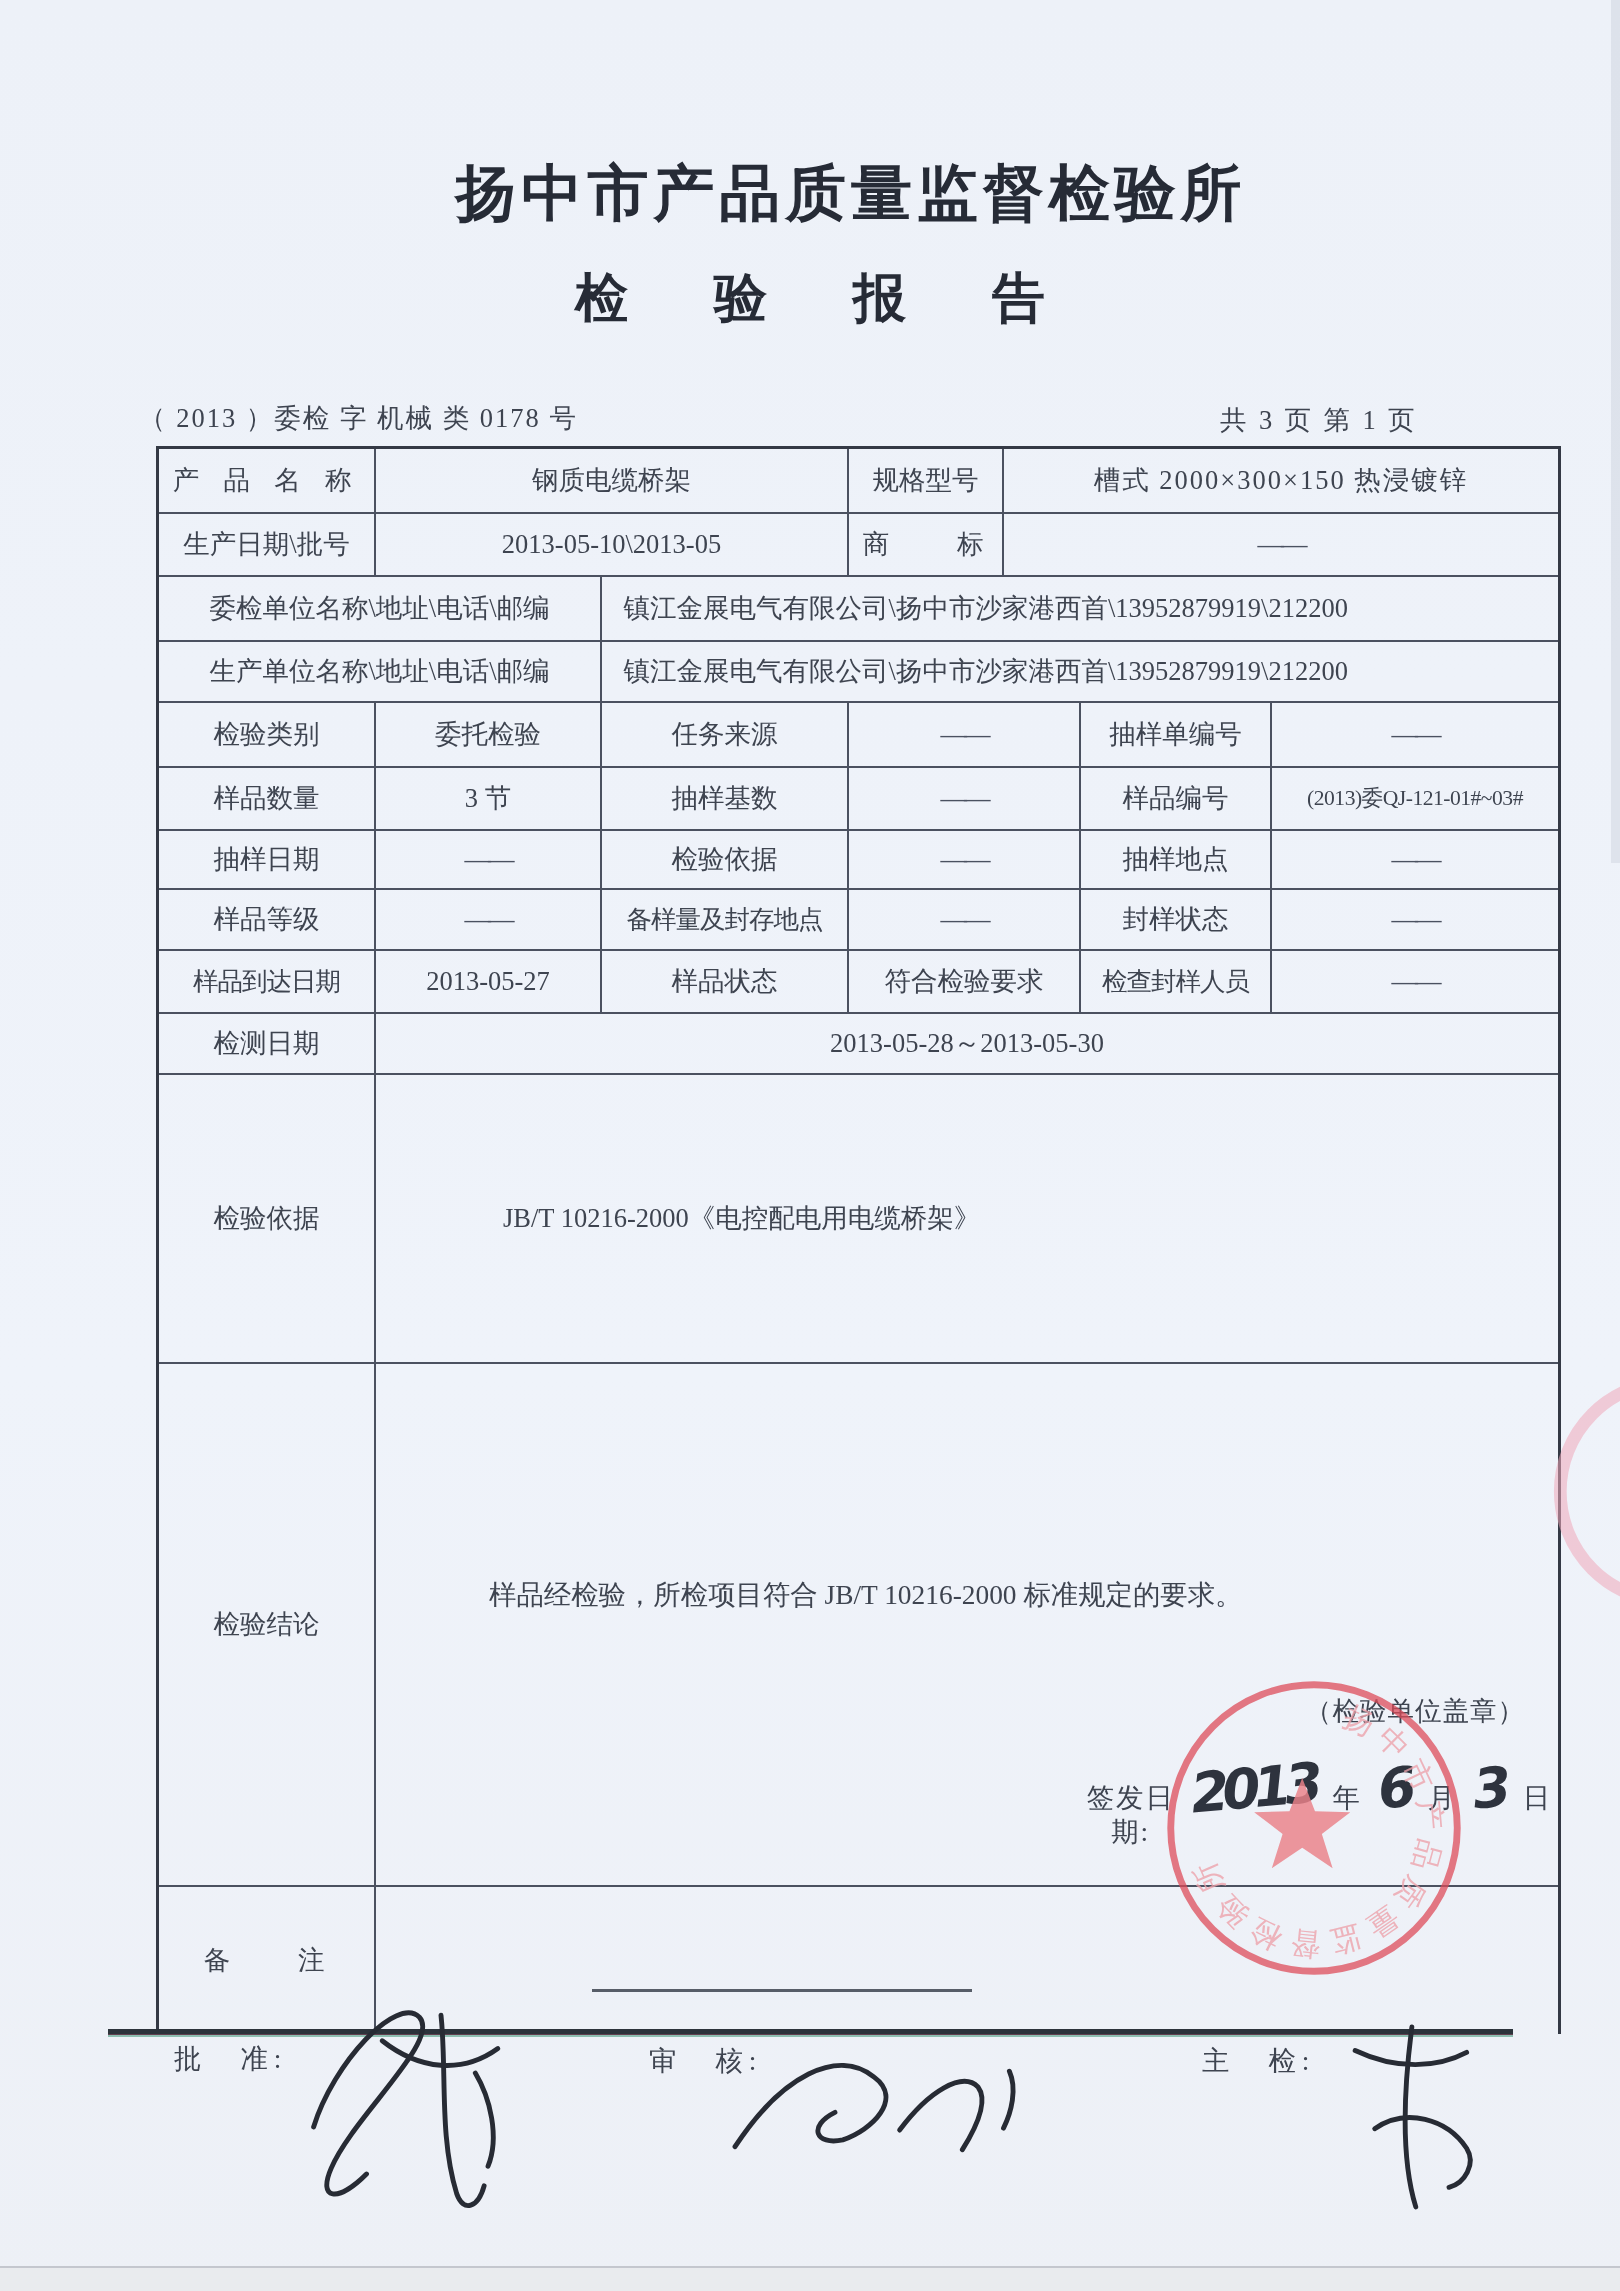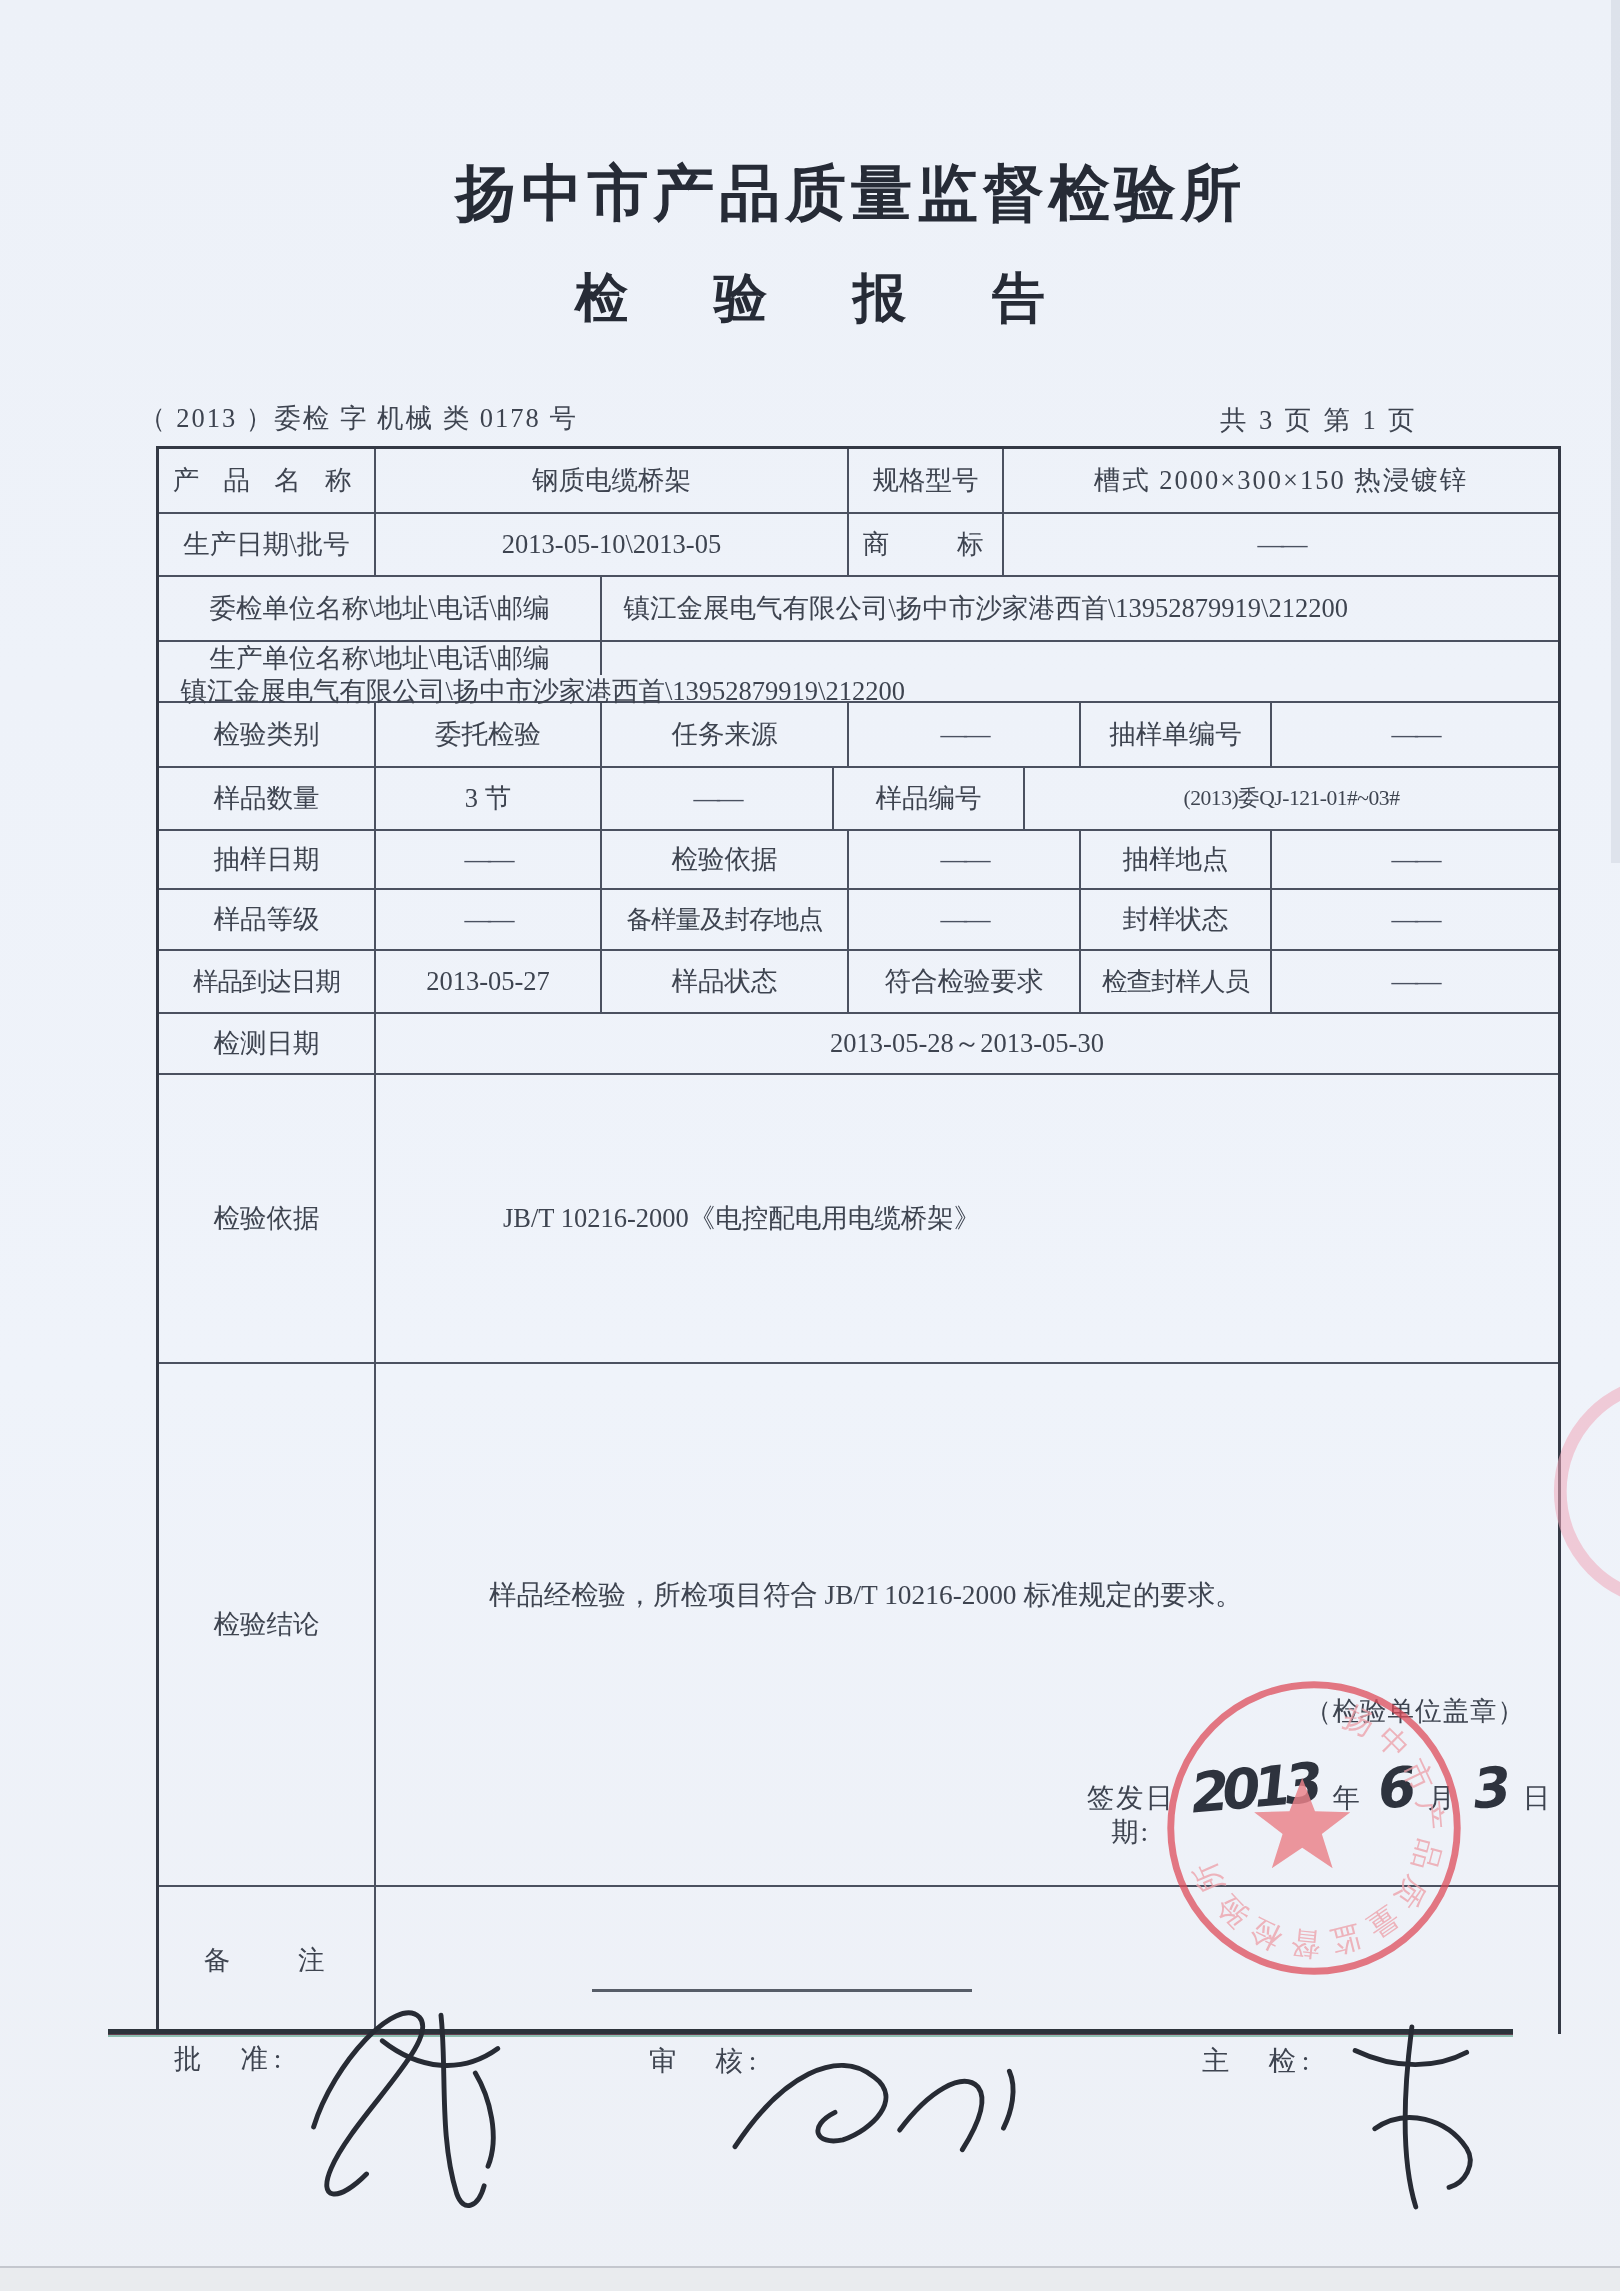--- a/index.html
+++ b/index.html
@@ -21,21 +21,21 @@
             letter-spacing:86px;padding-left:86px;color:var(--ink-dark);}
   .report-no{left:139px;top:400px;font-size:26.5px;letter-spacing:2px;}
   .page-count{left:1220px;top:402px;font-size:26.5px;letter-spacing:2.9px;}
 
   .tbl{left:108px;top:446px;width:1405px;height:1588px;border:3.9px solid var(--outer);
        border-bottom:none;display:flex;flex-direction:column;margin-left:48px;}
   .row{display:flex;flex-direction:row;border-bottom:2px solid var(--line);}
   .cell{display:flex;align-items:center;justify-content:center;border-right:2px solid var(--line);
         font-size:26.5px;text-align:center;line-height:1.25;}
   .cell.last{border-right:none;}
-  .r1{height:65px;} .r2{height:63px;} .r3{height:65px;} .r4{height:61px;flex-direction:column;}
+  .r1{height:65px;} .r2{height:63px;} .r3{height:65px;} .r4{height:61px;}
   .r5{height:65px;} .r6{height:63px;} .r7{height:59px;} .r8{height:61px;}
   .r9{height:63px;} .r10{height:61px;} .r11{height:289px;} .r12{height:523px;}
   .r13{flex:1;border-bottom:none;}
   
   .w1{width:217px;} .w2{width:226px;} .w3{width:247px;} .w4{width:232px;} .w5{width:191px;}
   .w6{flex:1;}
   .wv1{width:473px;} .wv2{width:155px;}
   .wlab{width:443px;}
   .ls9{letter-spacing:8.8px;} .ls5{letter-spacing:4.9px;} .ls2{letter-spacing:2px;}
   .small{font-size:21.6px;letter-spacing:-0.5px;}
@@ -109,20 +109,21 @@
       <div class="cell w2">委托检验</div>
       <div class="cell w3">任务来源</div>
       <div class="cell w4 dash">——</div>
       <div class="cell w5">抽样单编号</div>
       <div class="cell w6 last dash">——</div>
     </div>
 
     <div class="row r6">
       <div class="cell w1">样品数量</div>
       <div class="cell w2">3 节</div>
+      <div class="cell w3">抽样基数</div>
       <div class="cell w4 dash">——</div>
       <div class="cell w5">样品编号</div>
       <div class="cell w6 last small">(2013)委QJ-121-01#~03#</div>
     </div>
 
     <div class="row r7">
       <div class="cell w1">抽样日期</div>
       <div class="cell w2 dash">——</div>
       <div class="cell w3">检验依据</div>
       <div class="cell w4 dash">——</div>

